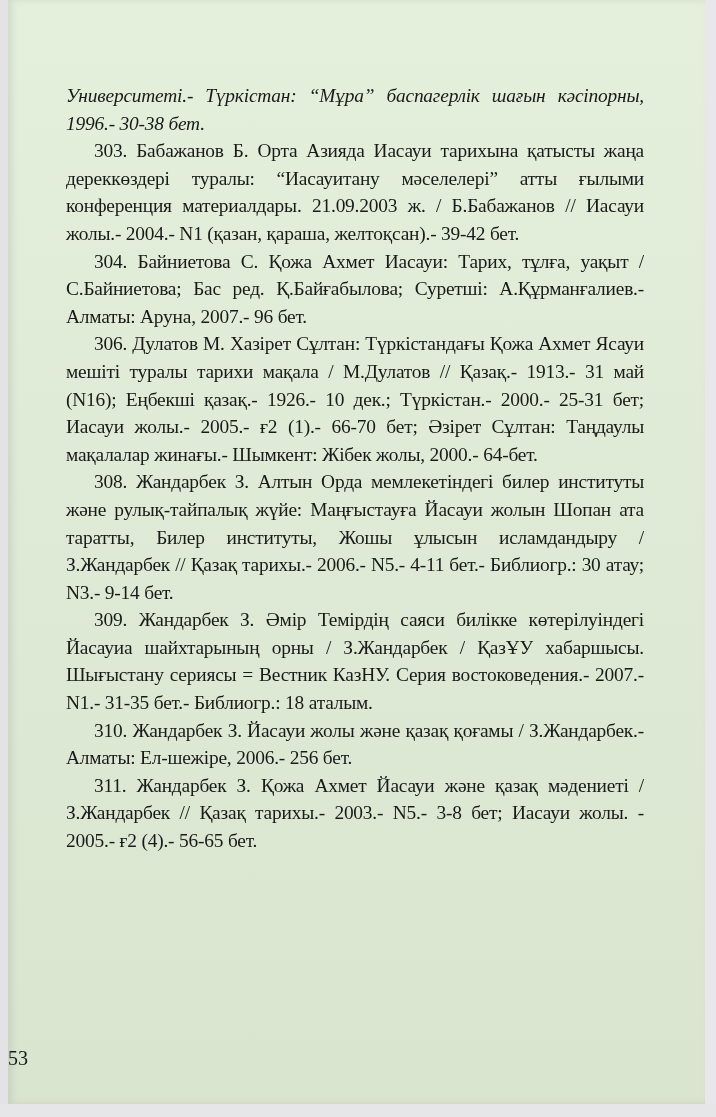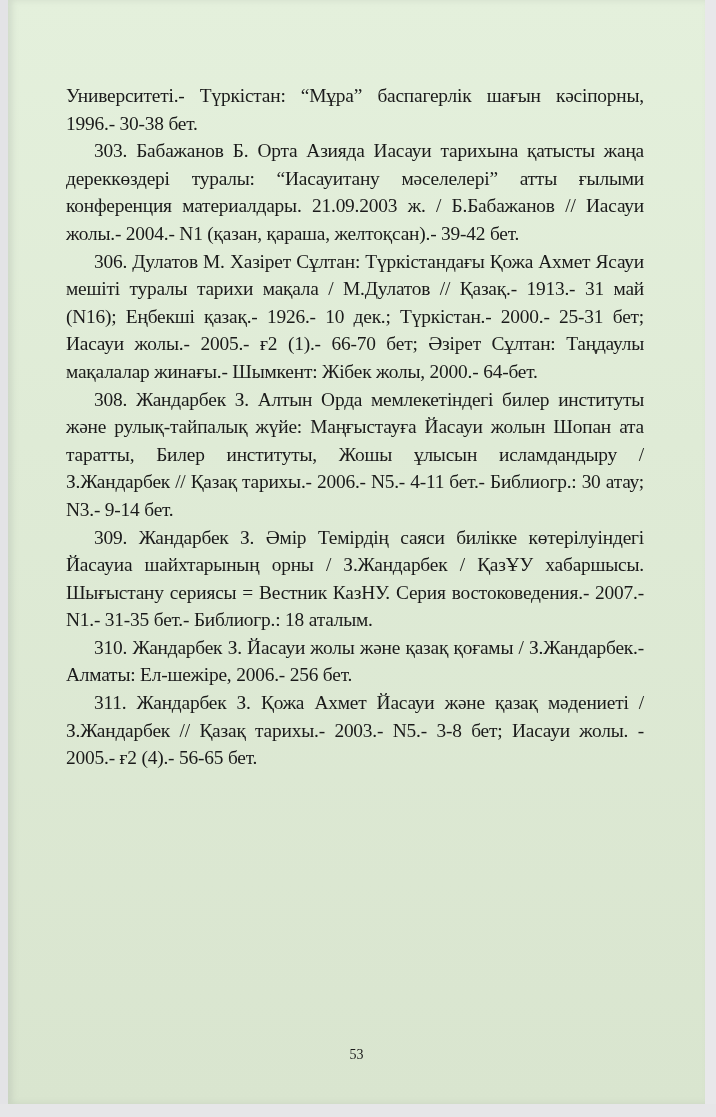--- a/index.html
+++ b/index.html
@@ -50,39 +50,40 @@
       letter-spacing: -0.2px;
     }
     .para {
       margin: 0;
       text-align: justify;
       text-indent: 28px;
       hyphens: none;
     }
     .para.cont {
       text-indent: 0;
+      font-style: italic;
     }
     .page-number {
       position: absolute;
       left: 0;
       width: 697px;
       top: 1047px;
-      text-align: center;
       font-family: "Liberation Serif", serif;
-      font-size: 14px;
+      font-size: 20px;
       color: #1a1a1a;
     }
   </style>
 </head>
 <body>
 
 <div class="page">
   <div class="text-block">
     <p class="para cont">Университеті.- Түркістан: “Мұра” баспагерлік шағын кәсіпорны, 1996.- 30-38 бет.</p>
     <p class="para">303. Бабажанов Б. Орта Азияда Иасауи тарихына қатысты жаңа дереккөздері туралы: “Иасауитану мәселелері” атты ғылыми конференция материалдары. 21.09.2003 ж. / Б.Бабажанов // Иасауи жолы.- 2004.- N1 (қазан, қараша, желтоқсан).- 39-42 бет.</p>
+    <p class="para">304. Байниетова С. Қожа Ахмет Иасауи: Тарих, тұлға, уақыт / С.Байниетова; Бас ред. Қ.Байғабылова; Суретші: А.Құрманғалиев.- Алматы: Аруна, 2007.- 96 бет.</p>
     <p class="para">306. Дулатов М. Хазірет Сұлтан: Түркістандағы Қожа Ахмет Ясауи мешіті туралы тарихи мақала / М.Дулатов // Қазақ.- 1913.- 31 май (N16); Еңбекші қазақ.- 1926.- 10 дек.; Түркістан.- 2000.- 25-31 бет; Иасауи жолы.- 2005.- ғ2 (1).- 66-70 бет; Әзірет Сұлтан: Таңдаулы мақалалар жинағы.- Шымкент: Жібек жолы, 2000.- 64-бет.</p>
     <p class="para">308. Жандарбек З. Алтын Орда мемлекетіндегі билер институты және рулық-тайпалық жүйе: Маңғыстауға Йасауи жолын Шопан ата таратты, Билер институты, Жошы ұлысын исламдандыру / З.Жандарбек // Қазақ тарихы.- 2006.- N5.- 4-11 бет.- Библиогр.: 30 атау; N3.- 9-14 бет.</p>
     <p class="para">309. Жандарбек З. Әмір Темірдің саяси билікке көтерілуіндегі Йасауиа шайхтарының орны / З.Жандарбек / ҚазҰУ хабаршысы. Шығыстану сериясы = Вестник КазНУ. Серия востоковедения.- 2007.- N1.- 31-35 бет.- Библиогр.: 18 аталым.</p>
     <p class="para">310. Жандарбек З. Йасауи жолы және қазақ қоғамы / З.Жандарбек.- Алматы: Ел-шежіре, 2006.- 256 бет.</p>
     <p class="para">311. Жандарбек З. Қожа Ахмет Йасауи және қазақ мәдениеті / З.Жандарбек // Қазақ тарихы.- 2003.- N5.- 3-8 бет; Иасауи жолы. - 2005.- ғ2 (4).- 56-65 бет.</p>
   </div>
   <div class="page-number">53</div>
 </div>
 <div class="right-edge"></div>
 <div class="bottom-edge"></div>

